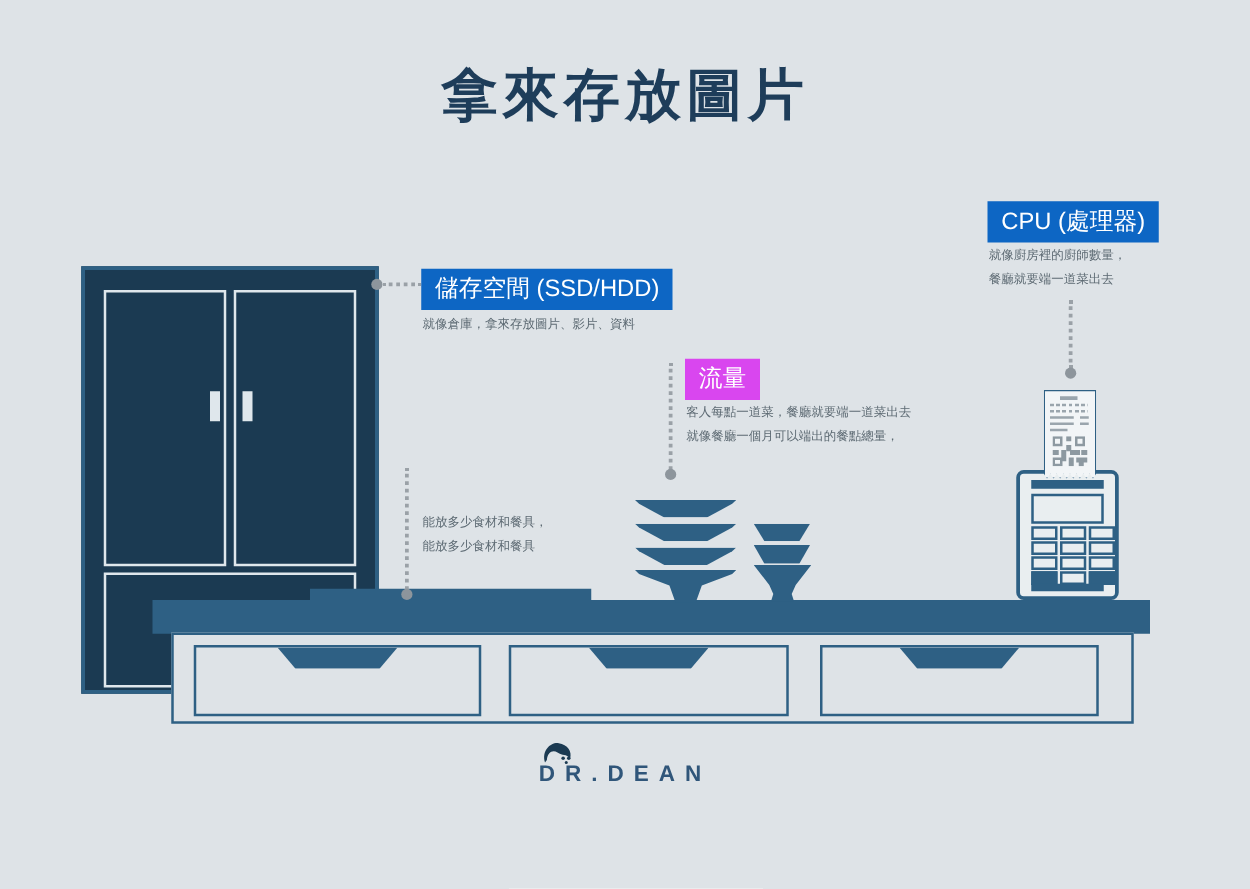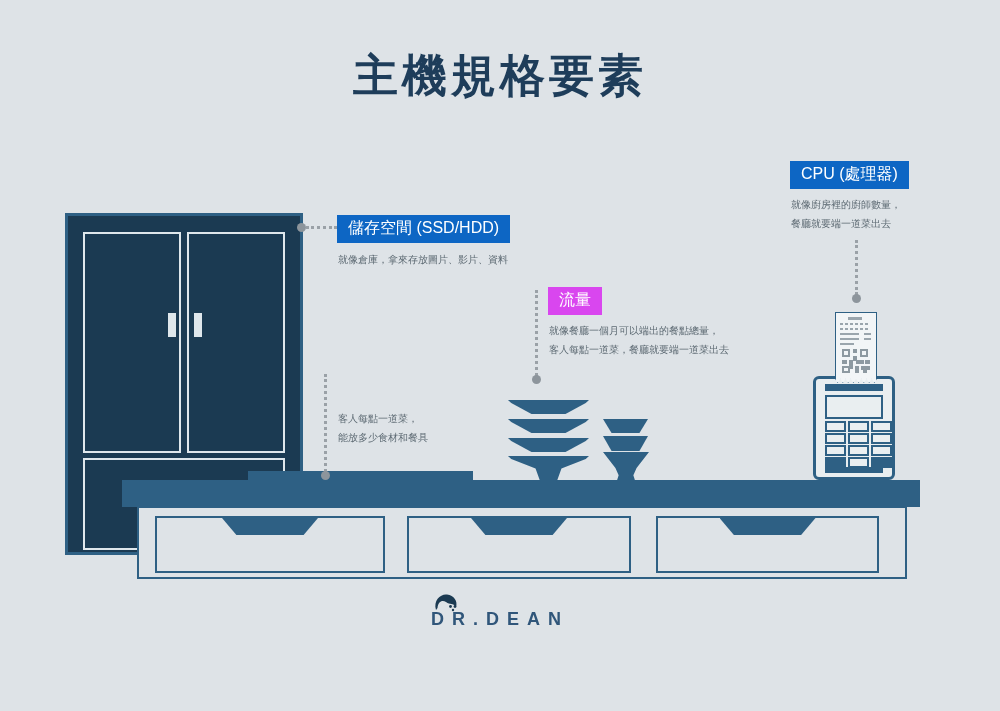--- a/index.html
+++ b/index.html
@@ -66,35 +66,35 @@
   .r-dots{position:absolute;left:4px;width:30px;height:2px;
     background:repeating-linear-gradient(90deg,#9aa5ad 0 3px,transparent 3px 5px);}
   .r-line{position:absolute;height:2px;background:#9aa5ad;}
 
   
   .conn-h{border-top:3px dotted #9aa1a7;z-index:4;}
   .conn-v{border-left:3px dotted #9aa1a7;z-index:4;}
   .conn-dot{width:9px;height:9px;border-radius:50%;background:#8d959c;z-index:5;}
 
   
-  .tag{padding:3px 11px 4px 11px;color:#ffffff;font-size:16px;font-weight:500;z-index:5;white-space:nowrap;}
+  .tag{padding:3px 11px 4px 11px;color:#ffffff;font-size:19px;font-weight:500;z-index:5;white-space:nowrap;}
   .desc{font-size:10px;line-height:19px;color:#5d6a73;z-index:5;white-space:nowrap;}
 
   
   .logo{left:0;top:593px;width:1000px;text-align:center;z-index:5;}
   .logo-inner{position:relative;display:inline-block;padding-top:16px;}
   .logo-face{position:absolute;left:2px;top:0;}
   .logo-text{font-size:18px;font-weight:700;letter-spacing:8px;color:#30567a;}
 </style>
 </head>
 <body>
 
 <div class="stage">
 
-  <div class="abs title">主機規格要素</div>
+  <div class="abs title">拿來存放圖片</div>
 
   <div class="abs wardrobe">
     <div class="door left"></div>
     <div class="door right"></div>
     <div class="w-handle l"></div>
     <div class="w-handle r"></div>
     <div class="w-bottom"></div>
   </div>
 
   <div class="abs platform"></div>
@@ -181,26 +181,26 @@
   <div class="abs tag" style="left:337px;top:215px;background:#0d66c4;">儲存空間 (SSD/HDD)</div>
 
   <div class="abs tag" style="left:790px;top:161px;background:#0d66c4;">CPU (處理器)</div>
   <div class="abs desc" style="left:791px;top:195px;">
     <div>就像廚房裡的廚師數量，</div>
     <div>餐廳就要端一道菜出去</div>
   </div>
 
   <div class="abs tag" style="left:548px;top:287px;background:#d946ef;">流量</div>
   <div class="abs desc" style="left:549px;top:321px;">
+    <div>客人每點一道菜，餐廳就要端一道菜出去</div>
     <div>就像餐廳一個月可以端出的餐點總量，</div>
-    <div>客人每點一道菜，餐廳就要端一道菜出去</div>
   </div>
 
   <div class="abs desc" style="left:338px;top:409px;">
-    <div>客人每點一道菜，</div>
+    <div>能放多少食材和餐具，</div>
     <div>能放多少食材和餐具</div>
   </div>
 
   <div class="abs logo">
     <div class="logo-inner">
       <svg class="logo-face" width="28" height="20" viewBox="0 0 28 20">
         <path d="M3,17 C0,7 8,0.5 14,1.5 C21,2.5 25,8 23,14 C20,9.5 17,12 13,9 C9,6.5 5,9 4.5,15 Z" fill="#1b3a52"></path>
         <circle cx="17.5" cy="13.5" r="1.4" fill="#1b3a52"></circle>
         <circle cx="22" cy="13.5" r="1.4" fill="#1b3a52"></circle>
         <circle cx="20" cy="17" r="1.2" fill="#1b3a52"></circle>

